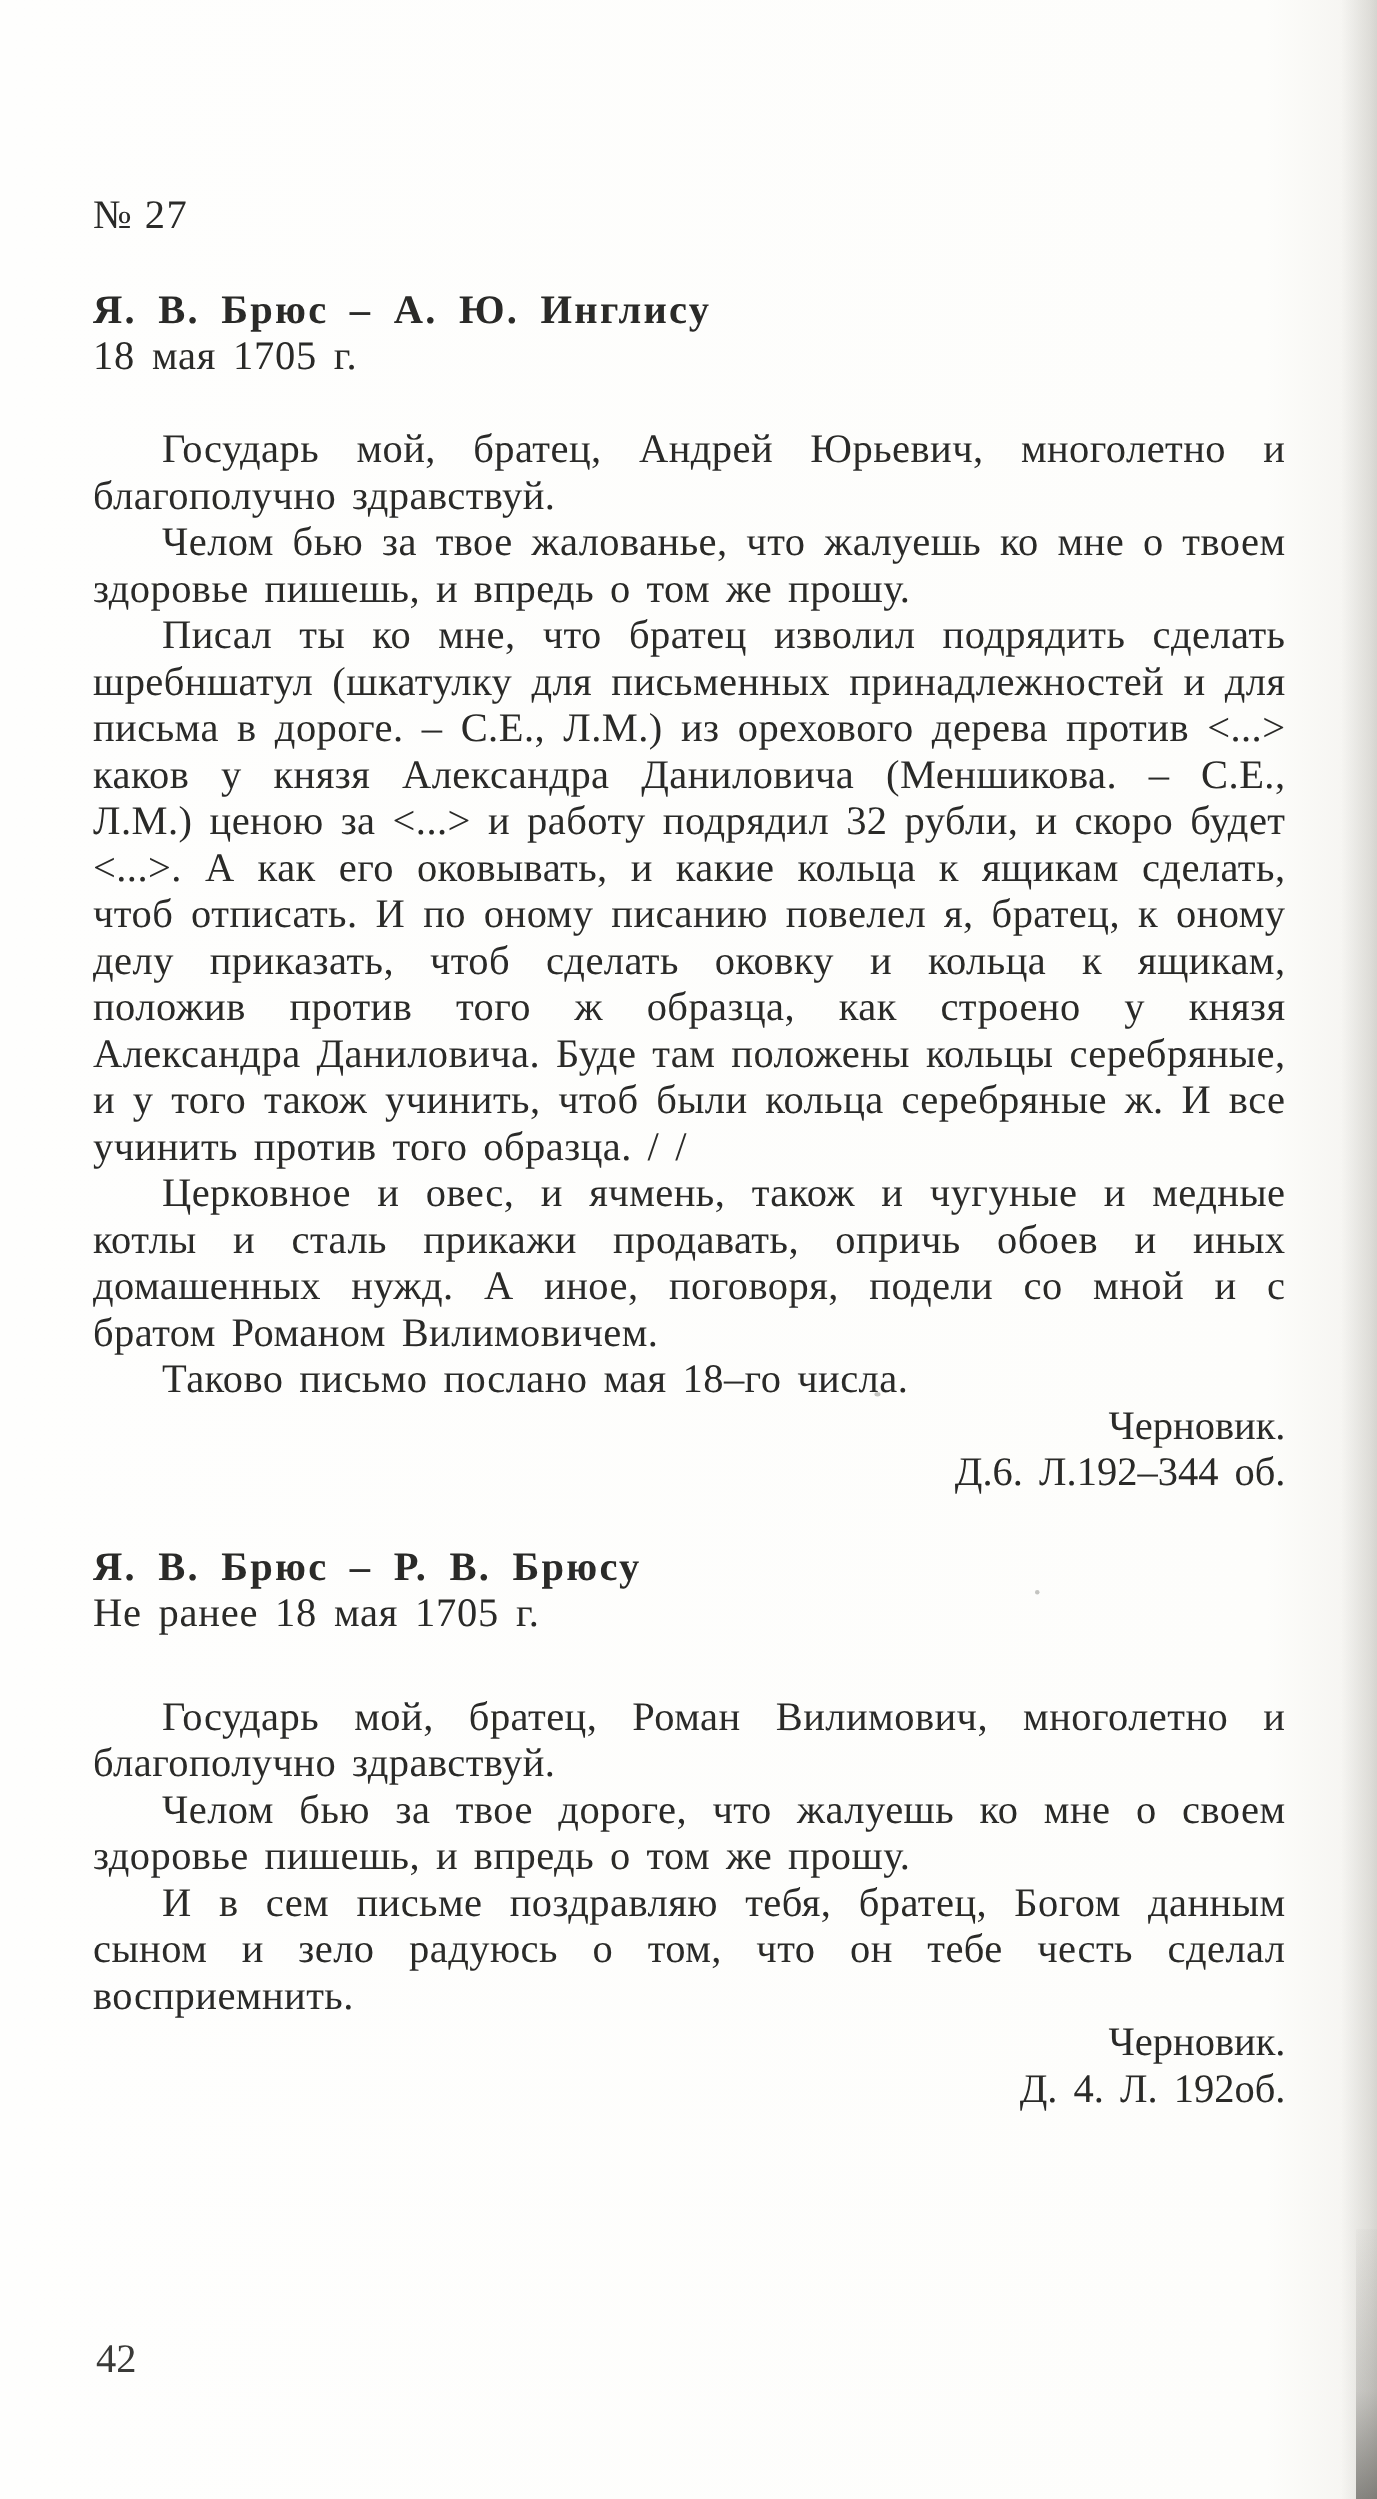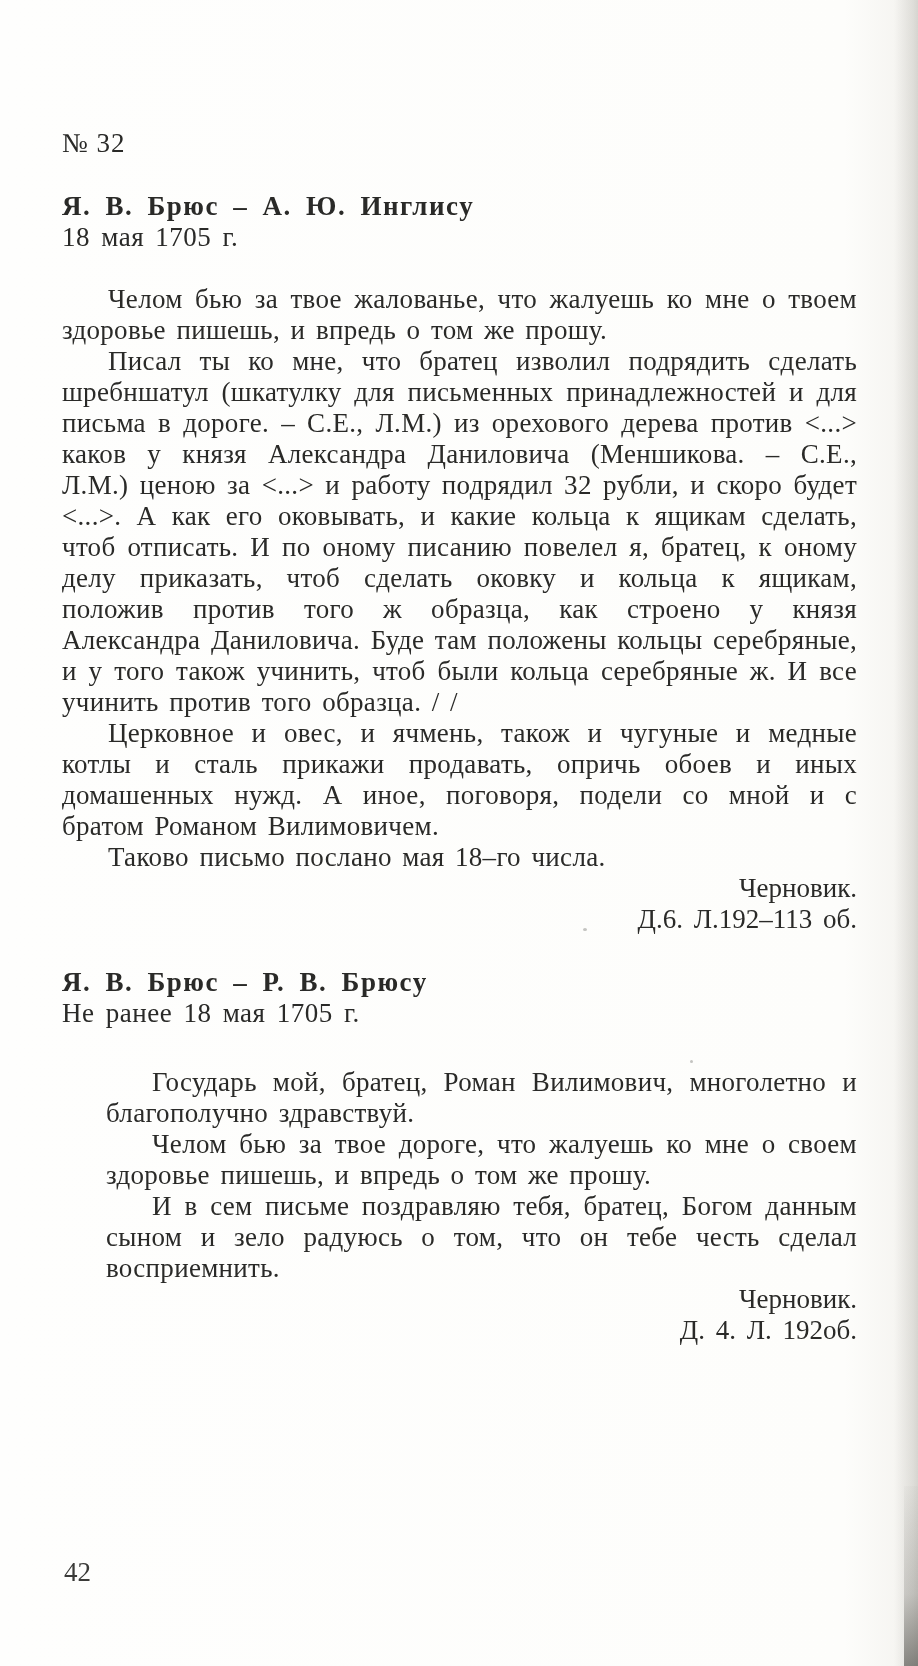--- a/index.html
+++ b/index.html
@@ -45,21 +45,21 @@
     text-indent: 46px;
     text-align: justify;
     word-spacing: 3.5px;
     letter-spacing: 0.3px;
   }
   .source {
     text-align: right;
     word-spacing: 4px;
   }
   .letter-2 { margin-top: 30px; }
-  .letter-2 .letter-body { margin-top: 38px; margin-left: 44px; }
+  .letter-2 .letter-body { margin-top: 38px; }
   .page-number {
     position: absolute;
     left: 64px;
     top: 1557px;
     font-size: 27px;
     color: #3a3a38;
   }
   .scan-edge {
     position: absolute;
     top: 0;
@@ -92,32 +92,33 @@
   .speck-2 { left: 690px; top: 1060px; width: 3px; height: 3px; }
 </style>
 </head>
 <body>
 
 <div class="page">
 
   <div class="content">
 
     <section class="letter letter-1">
-      <div class="letter-no">№ 32</div>
+      <div class="letter-no">№ 27</div>
       <div class="letter-title">Я. В. Брюс – А. Ю. Инглису</div>
       <div class="letter-date">18 мая 1705 г.</div>
       <div class="letter-body">
+        <p class="para">Государь мой, братец, Андрей Юрьевич, многолетно и благополучно здравствуй.</p>
         <p class="para">Челом бью за твое жалованье, что жалуешь ко мне о твоем здоровье пишешь, и впредь о том же прошу.</p>
         <p class="para">Писал ты ко мне, что братец изволил подрядить сделать шребншатул (шкатулку для письменных принадлежностей и для письма в дороге. – С.Е., Л.М.) из орехового дерева против &lt;...&gt; каков у князя Александра Даниловича (Меншикова. – С.Е., Л.М.) ценою за &lt;...&gt; и работу подрядил 32 рубли, и скоро будет &lt;...&gt;. А как его оковывать, и какие кольца к ящикам сделать, чтоб отписать. И по оному писанию повелел я, братец, к оному делу приказать, чтоб сделать оковку и кольца к ящикам, положив против того ж образца, как строено у князя Александра Даниловича. Буде там положены кольцы серебряные, и у того також учинить, чтоб были кольца серебряные ж. И все учинить против того образца. / /</p>
         <p class="para">Церковное и овес, и ячмень, також и чугуные и медные котлы и сталь прикажи продавать, опричь обоев и иных домашенных нужд. А иное, поговоря, подели со мной и с братом Романом Вилимовичем.</p>
         <p class="para">Таково письмо послано мая 18–го числа.</p>
       </div>
       <div class="source">
         <div>Черновик.</div>
-        <div>Д.6. Л.192–113 об.</div>
+        <div>Д.6. Л.192–344 об.</div>
       </div>
     </section>
 
     <section class="letter letter-2">
       <div class="letter-title">Я. В. Брюс – Р. В. Брюсу</div>
       <div class="letter-date">Не ранее 18 мая 1705 г.</div>
       <div class="letter-body">
         <p class="para">Государь мой, братец, Роман Вилимович, многолетно и благополучно здравствуй.</p>
         <p class="para">Челом бью за твое дороге, что жалуешь ко мне о своем здоровье пишешь, и впредь о том же прошу.</p>
         <p class="para">И в сем письме поздравляю тебя, братец, Богом данным сыном и зело радуюсь о том, что он тебе честь сделал восприемнить.</p>

